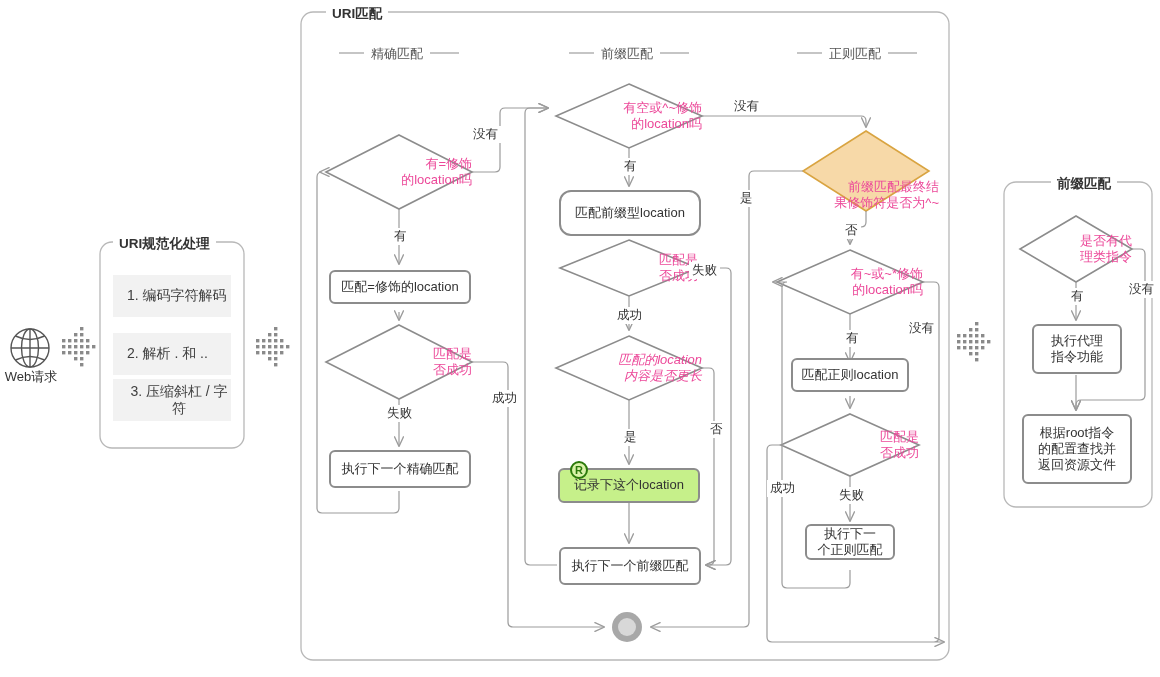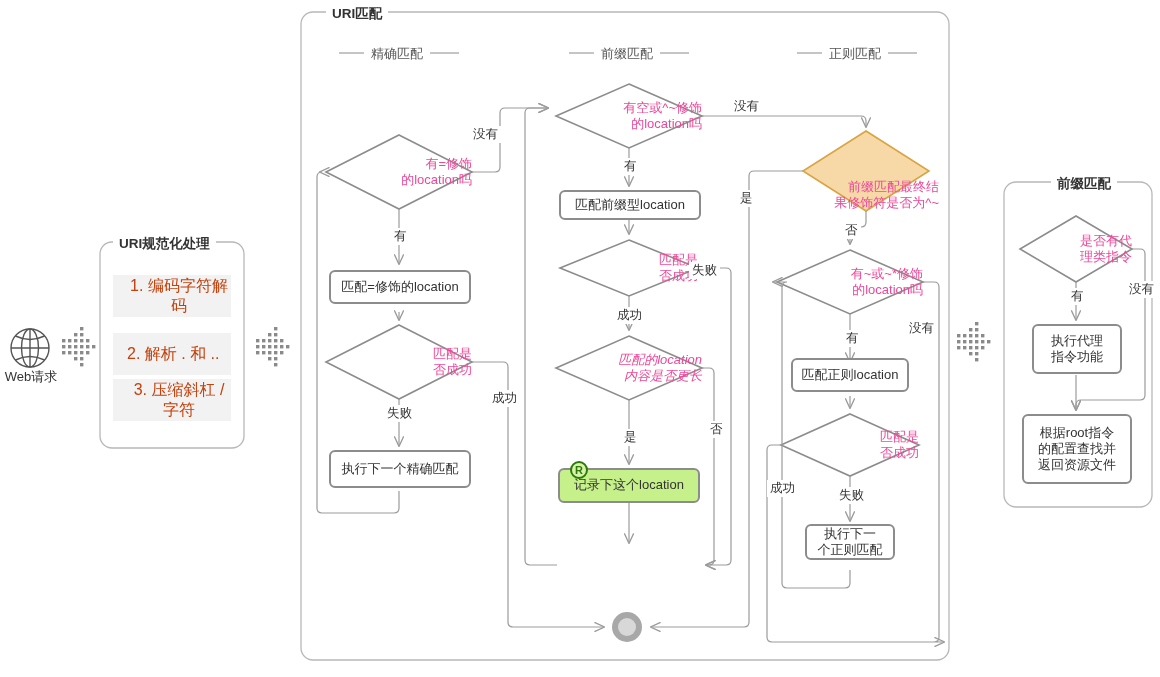--- a/index.html
+++ b/index.html
@@ -3,21 +3,21 @@
 <meta charset="utf-8">
 <style>
   html,body{margin:0;padding:0;background:#ffffff;}
   body{font-family:"Liberation Sans","DejaVu Sans",sans-serif;}
   #stage{position:relative;width:1160px;height:677px;background:#fff;overflow:hidden;}
   svg.layer{position:absolute;left:0;top:0;width:1160px;height:677px;}
   .node{position:absolute;box-sizing:border-box;display:flex;align-items:center;justify-content:center;
         text-align:center;color:#333;font-size:13px;line-height:1.25;}
   .rect{border:2px solid #8c8c8c;border-radius:6px;background:#fff;}
   .rect.green{background:#c6f08a;border-color:#8c8c8c;}
-  .plainbox{background:#f2f2f2;color:#c2410c;font-size:16px;justify-content:flex-start;padding-left:14px;}
+  .plainbox{background:#f2f2f2;color:#404040;font-size:14px;justify-content:flex-start;padding-left:14px;}
   .grouplabel{position:absolute;font-weight:bold;font-size:13.5px;color:#333;background:#fff;padding:0 6px;}
   .sublabel{position:absolute;font-size:13px;color:#555;background:#fff;padding:0 7px;}
   .edgelabel{position:absolute;font-size:12.5px;color:#333;background:#fff;padding:0 3px;white-space:nowrap;}
   .dtext{position:absolute;text-align:right;font-size:13px;color:#ec4899;line-height:1.25;width:100%;
          left:0;top:50%;transform:translateY(-50%);pointer-events:none;}
   .webtext{position:absolute;font-size:13px;color:#333;}
   .rbadge{position:absolute;width:18px;height:18px;border-radius:50%;border:2px solid #2b7a0b;
           background:#d9f2a8;color:#2b7a0b;font-size:11px;font-weight:bold;display:flex;
           align-items:center;justify-content:center;box-sizing:border-box;}
 </style>
@@ -217,29 +217,30 @@
     </div>
   <div class="node rect" style="left:329px;top:450px;width:142px;height:38px;">执行下一个精确匹配</div>
   <div class="edgelabel" style="left:470px;top:126px;">没有</div>
   <div class="edgelabel" style="left:391px;top:228px;">有</div>
   <div class="edgelabel" style="left:384px;top:405px;">失败</div>
   <div class="edgelabel" style="left:489px;top:390px;">成功</div>
 
   <div style="position:absolute;left:556px;top:96px;width:146px;height:40px;">
       <span class="dtext">有空或^~修饰<br>的location吗</span>
     </div>
-  <div class="node rect" style="left:559px;top:190px;width:142px;height:30px;">匹配前缀型location</div>
+  <div class="node rect" style="left:559px;top:190px;width:142px;height:46px;border-radius:12px;">匹配前缀型location</div>
   <div style="position:absolute;left:560px;top:248px;width:138px;height:40px;">
       <span class="dtext">匹配是<br>否成功</span>
     </div>
   <div style="position:absolute;left:556px;top:348px;width:146px;height:40px;font-style:italic;">
       <span class="dtext">匹配的location<br>内容是否更长</span>
     </div>
   <div class="node rect green" style="left:558px;top:468px;width:142px;height:35px;">记录下这个location</div>
   <div class="rbadge" style="left:570px;top:461px;">R</div>
+  <div class="node rect" style="left:559px;top:547px;width:142px;height:38px;">执行下一个前缀匹配</div>
   <div class="edgelabel" style="left:731px;top:98px;">没有</div>
   <div class="edgelabel" style="left:621px;top:158px;">有</div>
   <div class="edgelabel" style="left:689px;top:262px;">失败</div>
   <div class="edgelabel" style="left:614px;top:307px;">成功</div>
   <div class="edgelabel" style="left:621px;top:429px;">是</div>
   <div class="edgelabel" style="left:707px;top:421px;">否</div>
 
   <div style="position:absolute;left:793px;top:151px;width:146px;height:40px;margin-top:24px;">
       <span class="dtext">前缀匹配最终结<br>果修饰符是否为^~</span>
     </div>

